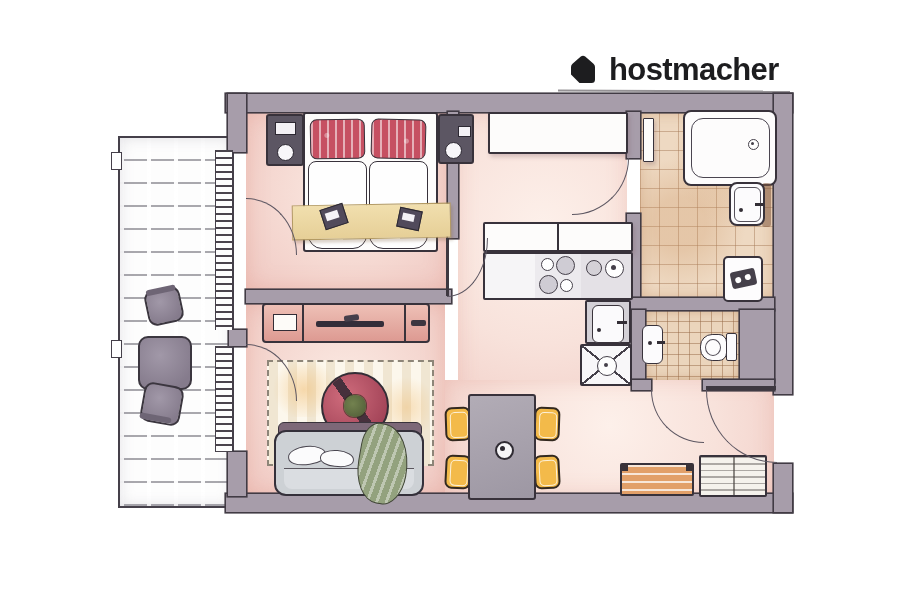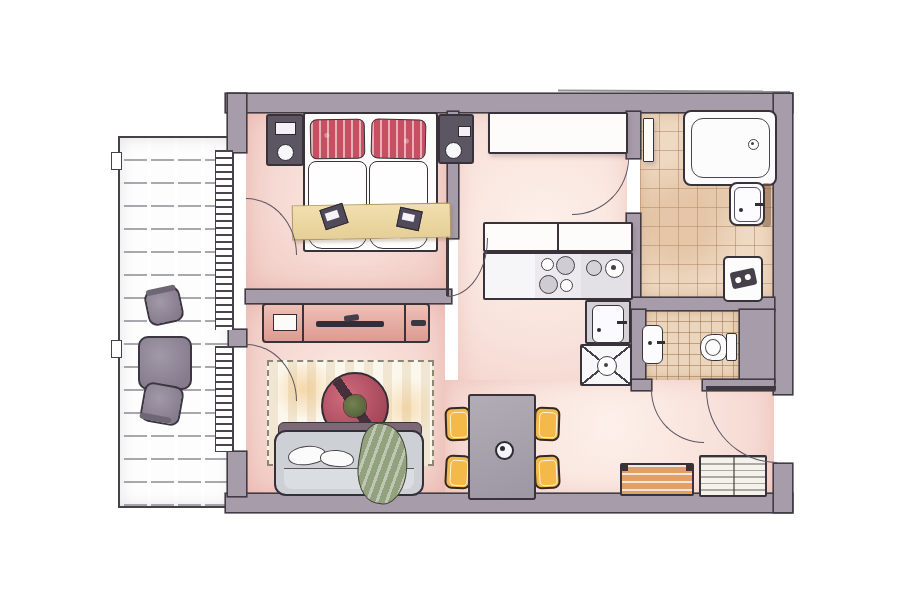--- a/index.html
+++ b/index.html
@@ -50,20 +50,27 @@
         repeating-linear-gradient(90deg, rgba(255,255,255,.95) 0 4px, rgba(255,255,255,0) 4px 27px),
         repeating-linear-gradient(180deg, transparent 0 21.5px, rgba(100,98,108,.55) 21.5px 23px);
       box-shadow:inset 0 0 14px rgba(140,135,150,.25);}
   .bal-furn{background:radial-gradient(circle at 40% 35%, #a198a8, #857b8c 80%);border:2px solid #3b363f;}
 </style>
 </head>
 <body>
 
 <div id="stage">
 
+  <div id="logo">
+    <svg width="34" height="34" viewBox="0 0 34 34">
+      <path d="M5 14 Q5 12 6.5 10.8 L14.8 3.6 Q17 1.8 19.2 3.6 L27.5 10.8 Q29 12 29 14 L29 26.5 Q29 30 25.5 30 L8.5 30 Q5 30 5 26.5 Z" fill="#1d1d1f"></path>
+      <path d="M5 30 L13.5 30 L5 21.5 Z" fill="#ffffff"></path>
+    </svg>
+    <span id="logo-text">hostmacher</span>
+  </div>
   <div class="abs" style="left:558px;top:90px;width:232px;height:2px;background:rgba(62,56,62,.55);transform:rotate(.3deg);"></div>
 
   <div id="balcony"></div>
   <div class="abs" style="left:111px;top:152px;width:9px;height:16px;background:#fff;border:1.5px solid #45404a;"></div>
   <div class="abs" style="left:111px;top:340px;width:9px;height:16px;background:#fff;border:1.5px solid #45404a;"></div>
   <div class="furn bal-furn" style="left:146px;top:288px;width:36px;height:36px;border-radius:9px;transform:rotate(-12deg);">
     <div class="abs" style="left:1px;top:-3px;width:30px;height:6px;background:#6e6575;border-radius:3px;"></div>
   </div>
   <div class="furn bal-furn" style="left:138px;top:336px;width:54px;height:54px;border-radius:10px;"></div>
   <div class="furn bal-furn" style="left:142px;top:384px;width:40px;height:40px;border-radius:9px;transform:rotate(10deg);">

